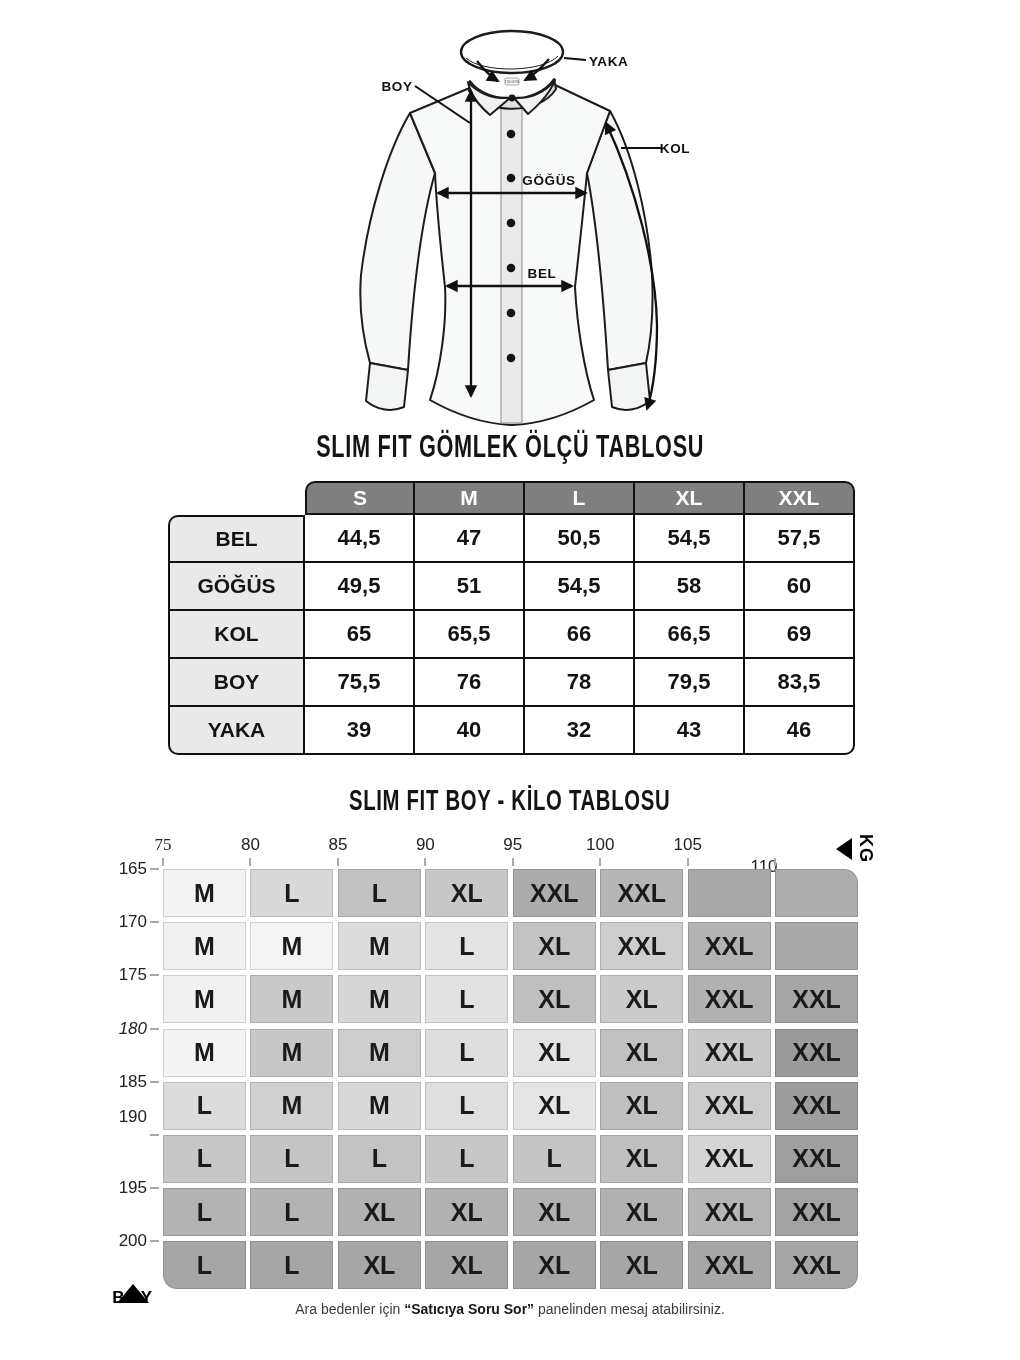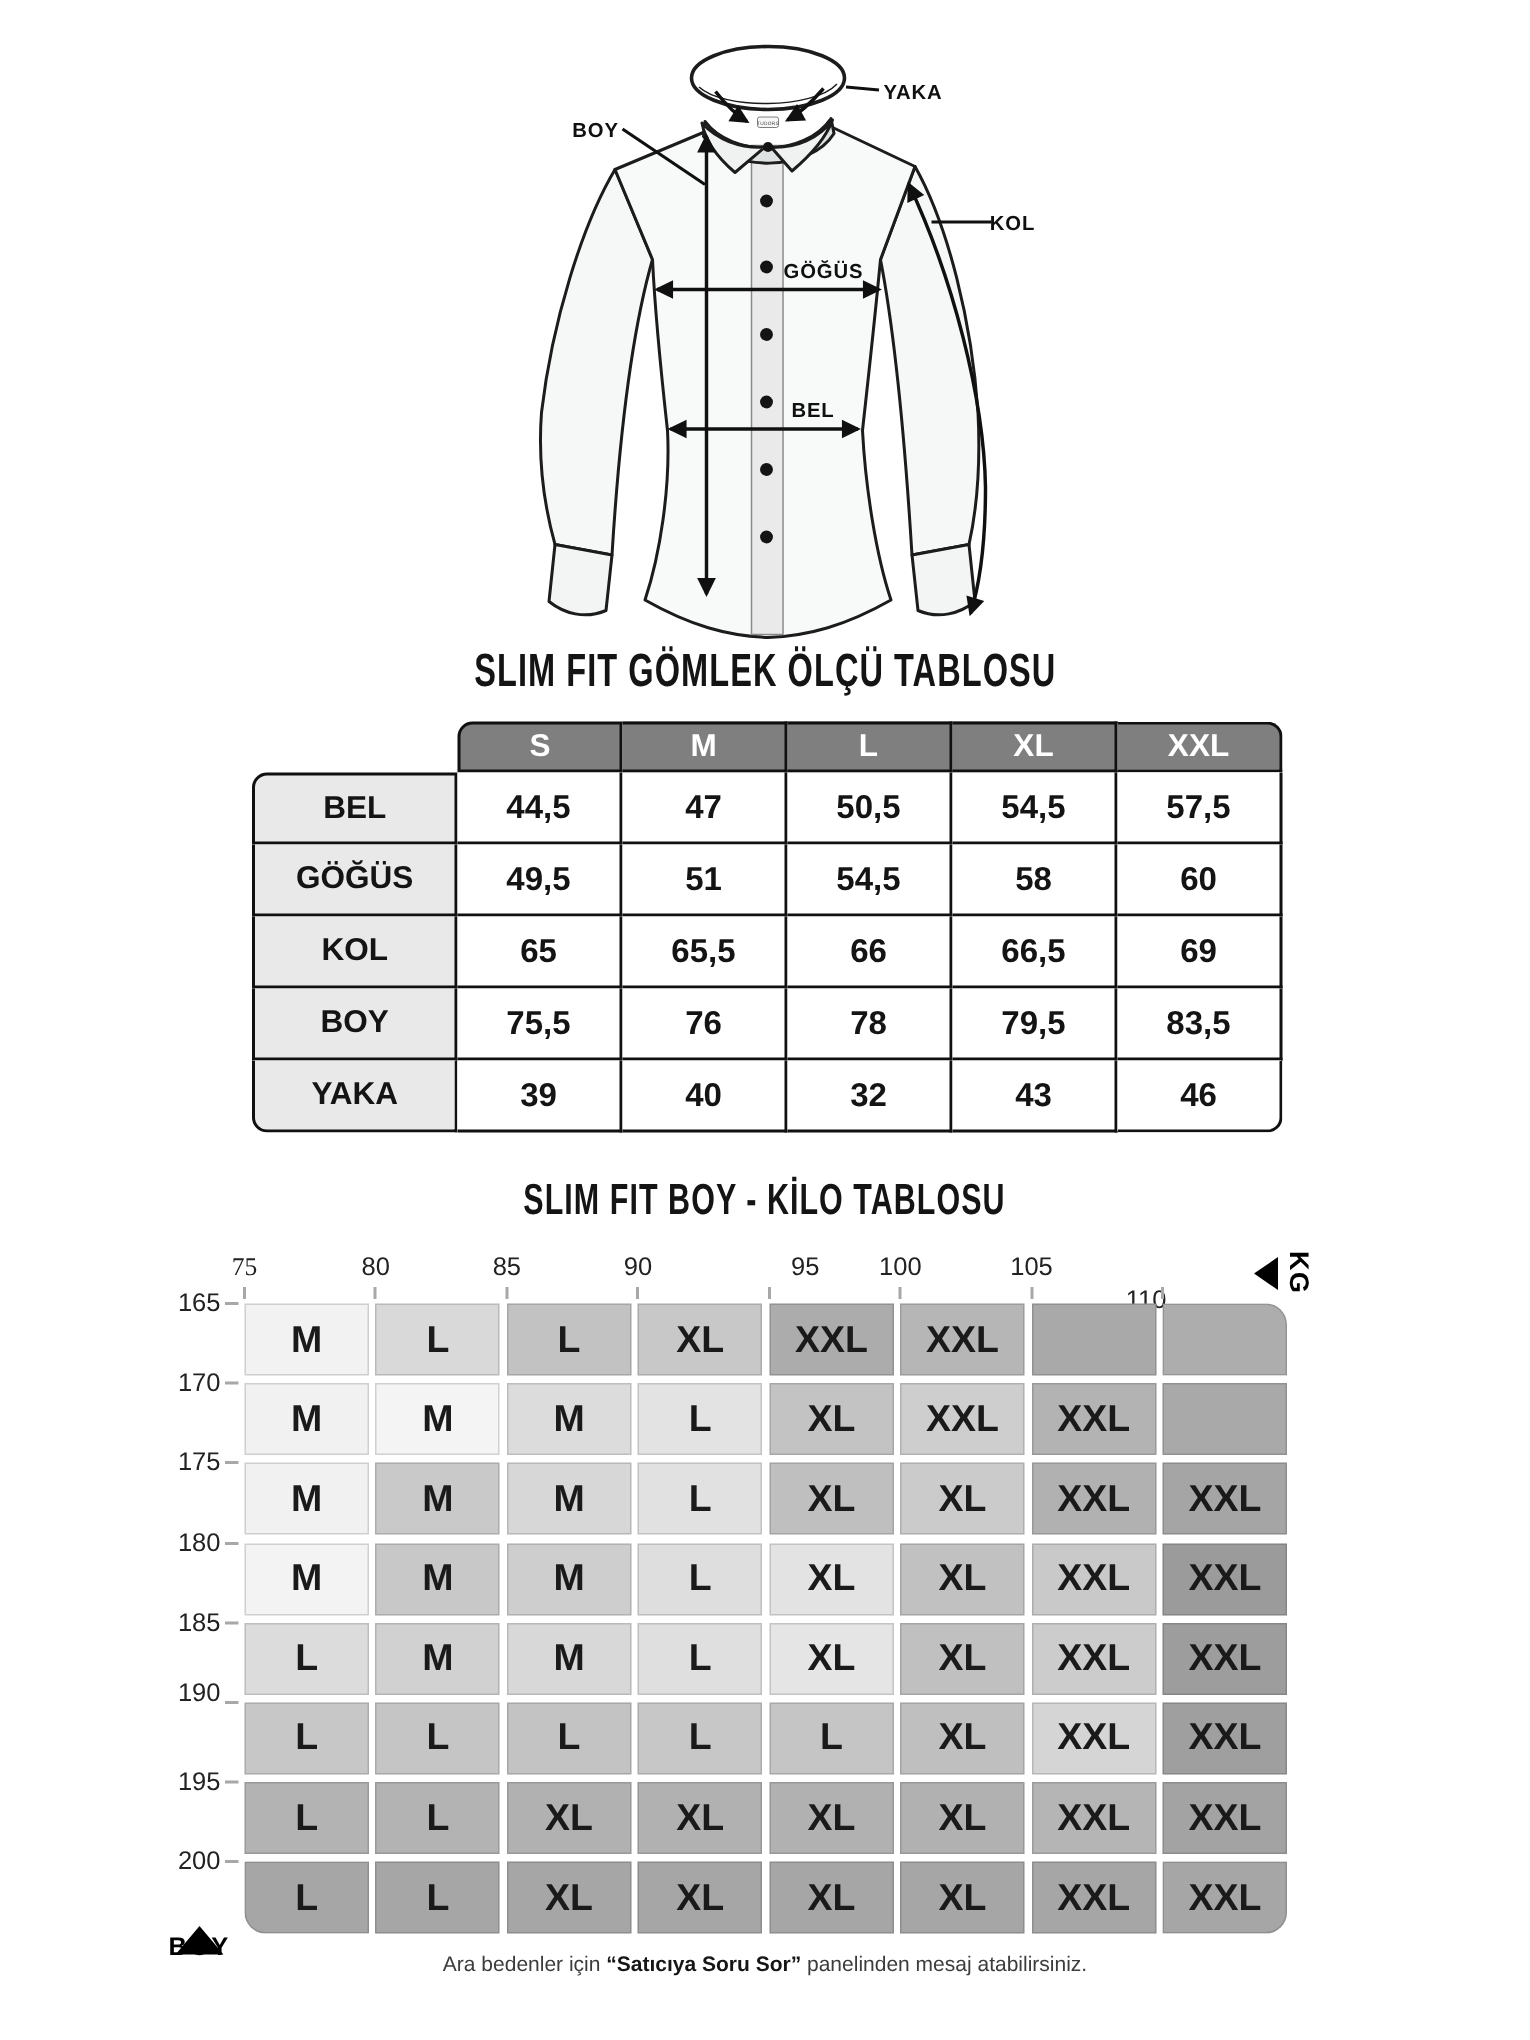--- a/index.html
+++ b/index.html
@@ -176,46 +176,46 @@
 
   <div id="weight-axis">
       <span class="wtick" style="left: 0px; font-family: Liberation Serif, serif;">75</span>
       <span class="wmark" style="left: 0px;"></span>
       <span class="wtick" style="left: 87.45px;">80</span>
       <span class="wmark" style="left: 87.45px;"></span>
       <span class="wtick" style="left: 174.9px;">85</span>
       <span class="wmark" style="left: 174.9px;"></span>
       <span class="wtick" style="left: 262.35px;">90</span>
       <span class="wmark" style="left: 262.35px;"></span>
-      <span class="wtick" style="left: 349.8px; margin-left: 24px;">95</span>
+      <span class="wtick" style="left: 349.8px;">95</span>
       <span class="wmark" style="left: 349.8px;"></span>
       <span class="wtick" style="left: 437.25px;">100</span>
       <span class="wmark" style="left: 437.25px;"></span>
       <span class="wtick" style="left: 524.7px;">105</span>
       <span class="wmark" style="left: 524.7px;"></span>
       <span class="wtick" style="left: 601px; margin-top: 22px;">110</span>
       <span class="wmark" style="left: 612.15px;"></span>
     </div>
   <div id="kg-marker">
     <span class="kg-tri"></span>
     <span class="kg-text">KG</span>
   </div>
 
   <div id="height-axis">
       <span class="hlabel" style="top: 0px;">165</span>
       <span class="hmark" style="top: 0px;"></span>
       <span class="hlabel" style="top: 53.2px;">170</span>
       <span class="hmark" style="top: 53.2px;"></span>
       <span class="hlabel" style="top: 106.4px;">175</span>
       <span class="hmark" style="top: 106.4px;"></span>
-      <span class="hlabel" style="top: 159.6px;">180</span>
+      <span class="hlabel" style="top: 159.6px; font-style: italic;">180</span>
       <span class="hmark" style="top: 159.6px;"></span>
       <span class="hlabel" style="top: 212.8px;">185</span>
       <span class="hmark" style="top: 212.8px;"></span>
-      <span class="hlabel" style="top: 260px; text-align: center;">190</span>
+      <span class="hlabel" style="top: 248px; text-align: center;">190</span>
       <span class="hmark" style="top: 266px;"></span>
       <span class="hlabel" style="top: 319.2px;">195</span>
       <span class="hmark" style="top: 319.2px;"></span>
       <span class="hlabel" style="top: 372.4px; text-align: right;">200</span>
       <span class="hmark" style="top: 372.4px;"></span>
     </div>
   <div id="fit-grid">
       <div class="fcell" style="background: rgb(242, 242, 242);">M</div>
       <div class="fcell" style="background: rgb(217, 217, 217);">L</div>
       <div class="fcell" style="background: rgb(194, 194, 194);">L</div>

